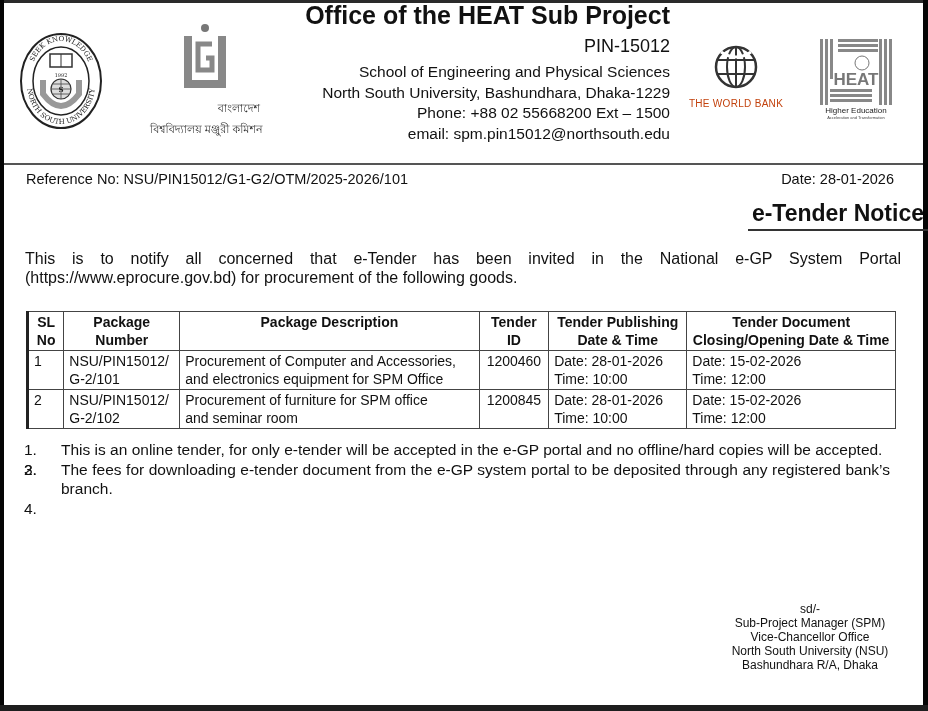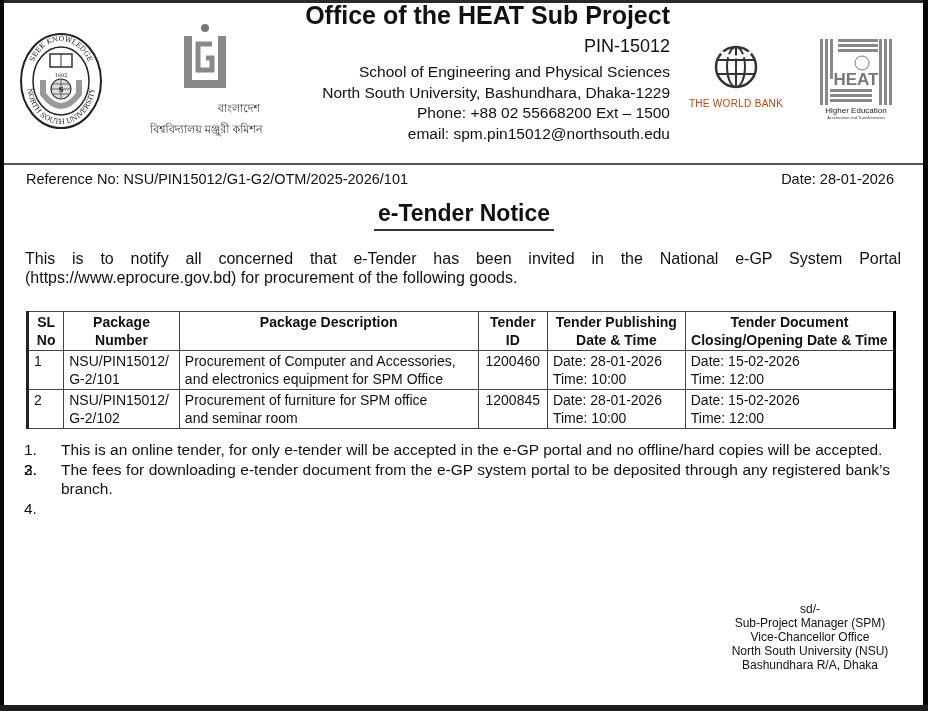--- a/index.html
+++ b/index.html
@@ -33,29 +33,29 @@
   .wb-text { font-size: 10px; letter-spacing: 0.3px; margin-top: 4px; color: #c2410c; white-space: nowrap; }
   .logo-heat { position: absolute; left: 816px; top: 37px; width: 80px; height: 90px; }
   .heat-caption { position: absolute; left: 816px; top: 106px; width: 80px; text-align: center; }
   .heat-cap1 { font-size: 8px; font-weight: normal; color: #222; white-space: nowrap; }
   .heat-cap2 { font-size: 4px; color: #444; white-space: nowrap; }
 
   .ref-row { position: absolute; left: 26px; top: 171px; width: 868px; font-size: 14.5px; }
   .ref-left { position: absolute; left: 0; top: 0; white-space: nowrap; }
   .ref-right { position: absolute; right: 0; top: 0; white-space: nowrap; }
 
-  .notice-title { position: absolute; left: 0; top: 200px; width: 928px; text-align: center; }
+  .notice-title { position: absolute; left: 0; top: 200px; width: 928px; text-align: right; }
   .notice-title span { font-size: 23px; font-weight: bold; display: inline-block; border-bottom: 2px solid #333; padding: 0 4px 2px 4px; }
 
   .intro { position: absolute; left: 25px; top: 249px; width: 876px; font-size: 16px; line-height: 19px; text-align: justify; text-align-last: left; }
 
   table.tenders { position: absolute; left: 26px; top: 311px; width: 870px; border-collapse: collapse; font-size: 14px; }
   table.tenders th, table.tenders td { border: 1px solid #444; padding: 1px 5px; line-height: 18px; vertical-align: top; }
   table.tenders th { font-weight: bold; text-align: center; }
-  table.tenders { border-left: 3px solid #222; border-right: 3px solid #000000; }
+  table.tenders { border-left: 3px solid #222; border-right: 1px solid #000000; }
   .c-sl { width: 24px; }
   .c-pkg { width: 104px; }
   .c-desc { width: 286px; }
   .c-id { width: 58px; text-align: center; }
   .c-pub { width: 126px; }
   .c-close { width: 196px; }
 
   ol.conditions { position: absolute; left: 24px; top: 440px; width: 866px; margin: 0; padding: 0; list-style: none; font-size: 15.5px; line-height: 19.5px; }
   ol.conditions li { position: relative; padding-left: 37px; text-align: justify; text-align-last: left; }
   .li-num { position: absolute; left: 0; top: 0; }

